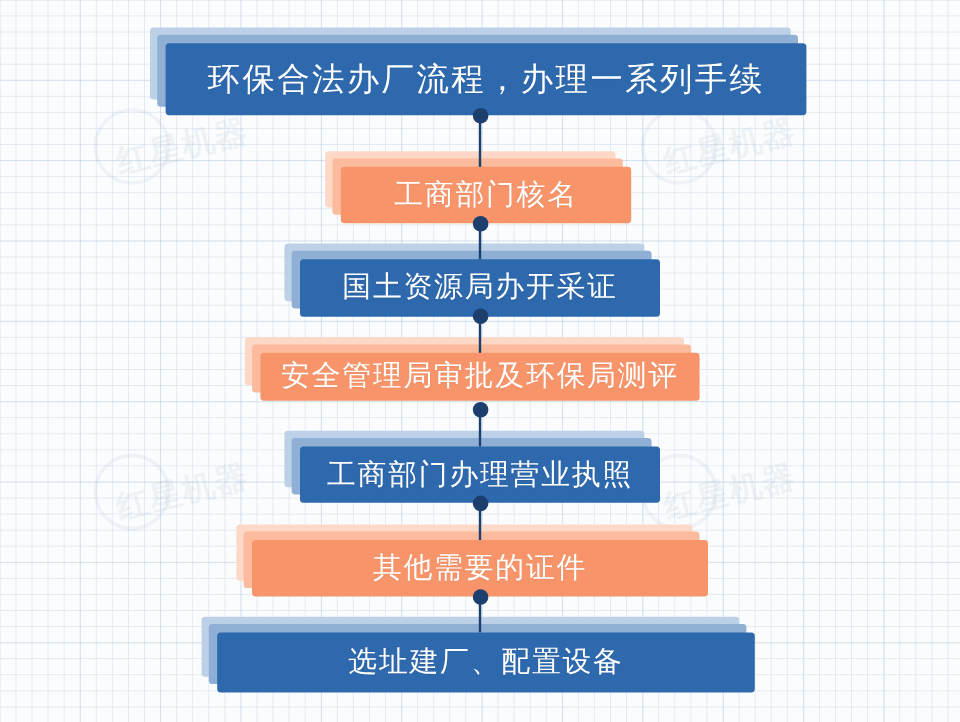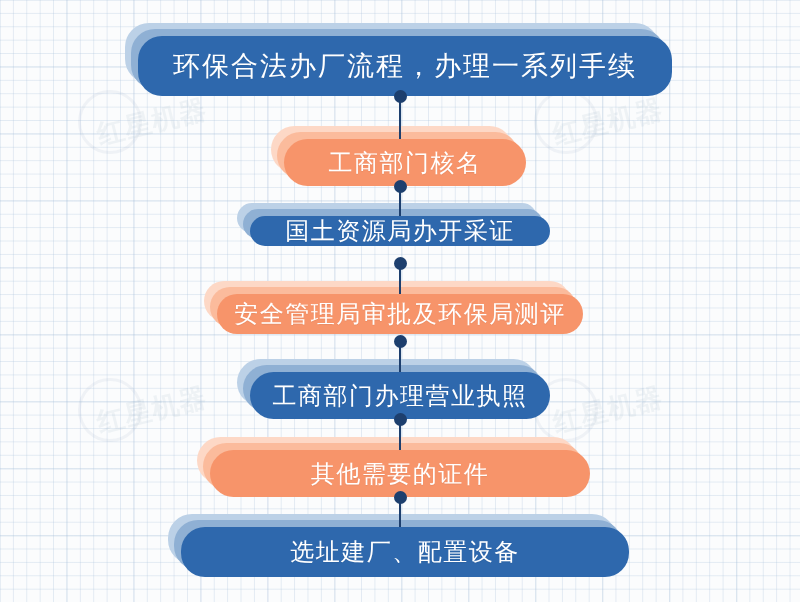--- a/index.html
+++ b/index.html
@@ -69,21 +69,21 @@
   }
   .node {
     position: absolute;
     box-sizing: border-box;
   }
   .node-shadow2,
   .node-shadow1,
   .node-face {
     position: absolute;
     inset: 0;
-    border-radius: 24px;
+    border-radius: 3px;
   }
   .node-shadow1 { transform: translate(-7px, -7px); }
   .node-shadow2 { transform: translate(-13px, -13px); }
 
   .node-face {
     display: flex;
     align-items: center;
     justify-content: center;
   }
   .node-label {
@@ -150,21 +150,21 @@
           <span class="node-label">环保合法办厂流程，办理一系列手续</span>
         </div>
       </div>
       <div class="node theme-orange" style="left: 284px; top: 139px; width: 242px; height: 47px;">
         <div class="node-shadow2"></div>
         <div class="node-shadow1"></div>
         <div class="node-face">
           <span class="node-label">工商部门核名</span>
         </div>
       </div>
-      <div class="node theme-blue" style="left: 250px; top: 216px; width: 300px; height: 30px;">
+      <div class="node theme-blue" style="left: 250px; top: 216px; width: 300px; height: 48px;">
         <div class="node-shadow2"></div>
         <div class="node-shadow1"></div>
         <div class="node-face">
           <span class="node-label">国土资源局办开采证</span>
         </div>
       </div>
       <div class="node theme-orange" style="left: 217px; top: 294px; width: 366px; height: 40px;">
         <div class="node-shadow2"></div>
         <div class="node-shadow1"></div>
         <div class="node-face">

